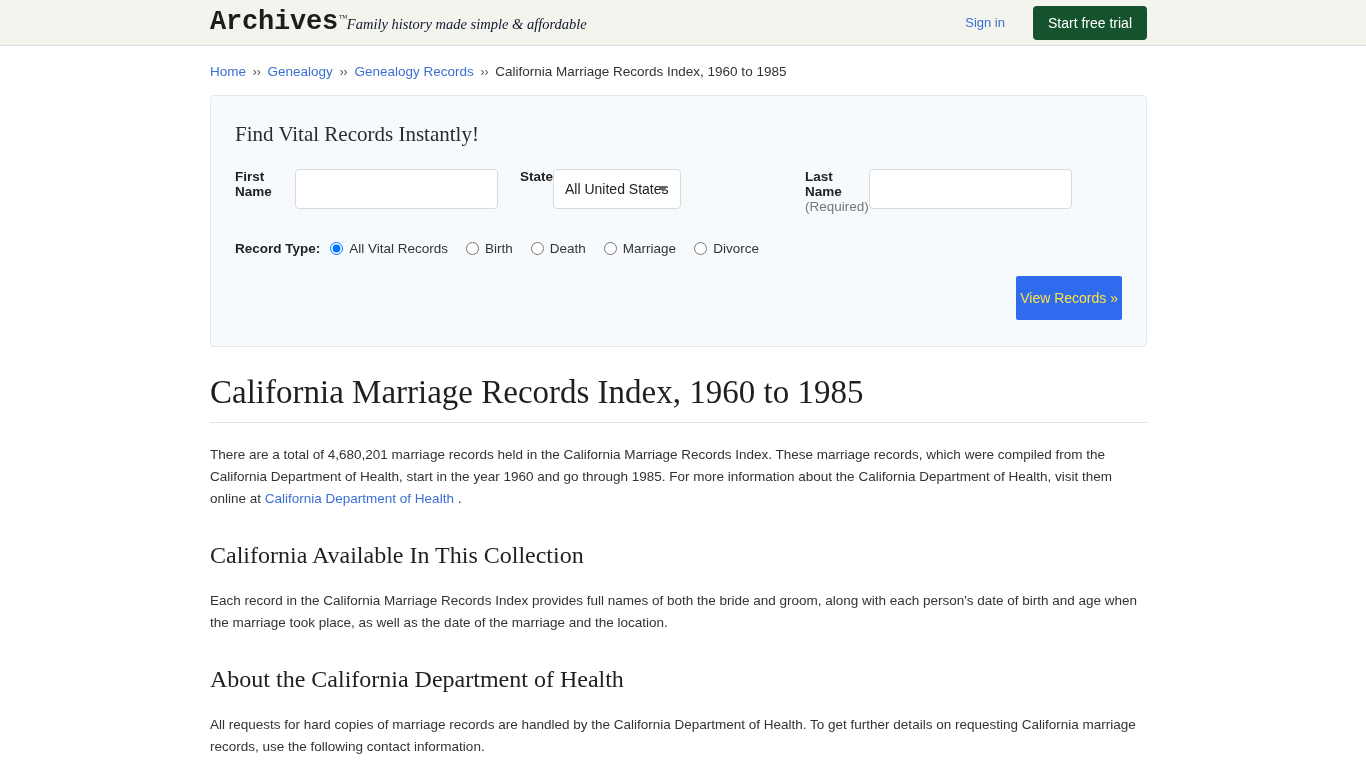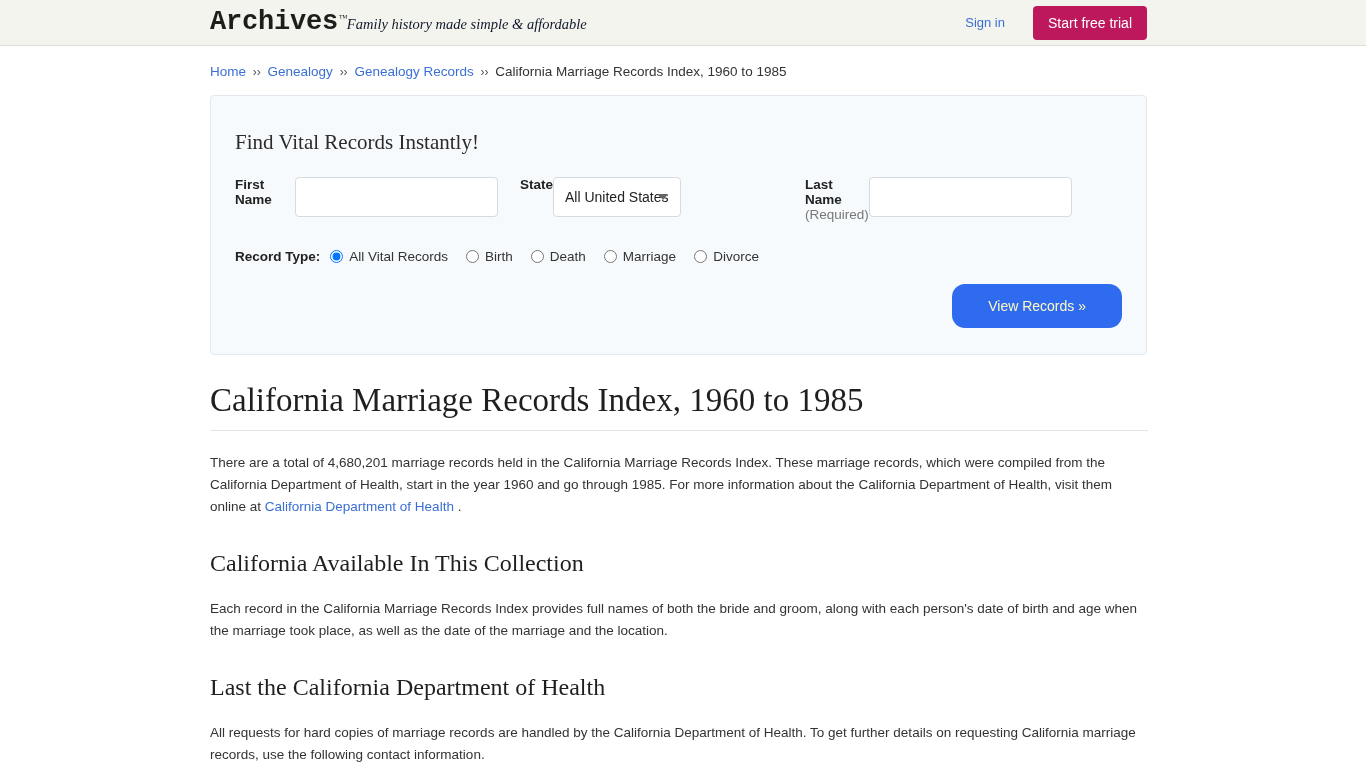--- a/index.html
+++ b/index.html
@@ -58,21 +58,21 @@
     align-items: center;
     gap: 28px;
   }
   .signin-link {
     color: #3b6fd4;
     font-size: 13px;
     text-decoration: none;
     cursor: pointer;
   }
   .trial-btn {
-    background: #be185d;
+    background: #14532d;
     color: #ffffff;
     font-size: 14px;
     border: none;
     border-radius: 4px;
     padding: 9px 15px;
     cursor: pointer;
     font-family: "Liberation Sans", sans-serif;
   }
   .content {
     position: absolute;
@@ -108,21 +108,21 @@
     border: 1px solid #e2e8ee;
     border-radius: 4px;
     padding: 22px 24px 26px 24px;
     box-sizing: border-box;
     width: 937px;
   }
   .panel-title {
     font-family: "Liberation Serif", serif;
     font-size: 21px;
     color: #2b2b2b;
-    margin: 12px 0 22px 0;
+    margin: 4px 0 22px 0;
     font-weight: 400;
   }
   .fields-row {
     display: flex;
     gap: 22px;
   }
   .field {
     display: flex;
     flex-direction: row;
   }
@@ -208,25 +208,25 @@
   }
 
   
   .submit-row {
     display: flex;
     justify-content: flex-end;
     margin-top: 20px;
   }
   .view-records-btn {
     background: #2f6bef;
-    color: #fef9c3;
+    color: #fde047;
     border: none;
-    border-radius: 13px;
+    border-radius: 2px;
     font-size: 14px;
-    padding: 14px 36px;
+    padding: 14px 4px;
     cursor: pointer;
     font-family: "Liberation Sans", sans-serif;
   }
 
   
   .page-title {
     font-family: "Liberation Serif", serif;
     font-size: 33px;
     font-weight: 400;
     color: #1f1f1f;
@@ -344,16 +344,16 @@
 
   <h1 class="page-title">California Marriage Records Index, 1960 to 1985</h1>
 
   <p class="body-text">
     <span>There are a total of 4,680,201 marriage records held in the California Marriage Records Index. These marriage records, which were compiled from the California Department of Health, start in the year 1960 and go through 1985. For more information about the California Department of Health, visit them online at </span><a>California Department of Health</a><span> .</span>
   </p>
 
   <h2 class="section-heading">California Available In This Collection</h2>
   <p class="body-text">Each record in the California Marriage Records Index provides full names of both the bride and groom, along with each person's date of birth and age when the marriage took place, as well as the date of the marriage and the location.</p>
 
-  <h2 class="section-heading">Last the California Department of Health</h2>
+  <h2 class="section-heading">About the California Department of Health</h2>
   <p class="body-text">All requests for hard copies of marriage records are handled by the California Department of Health. To get further details on requesting California marriage records, use the following contact information.</p>
 
 </div>
 
 </body></html>

